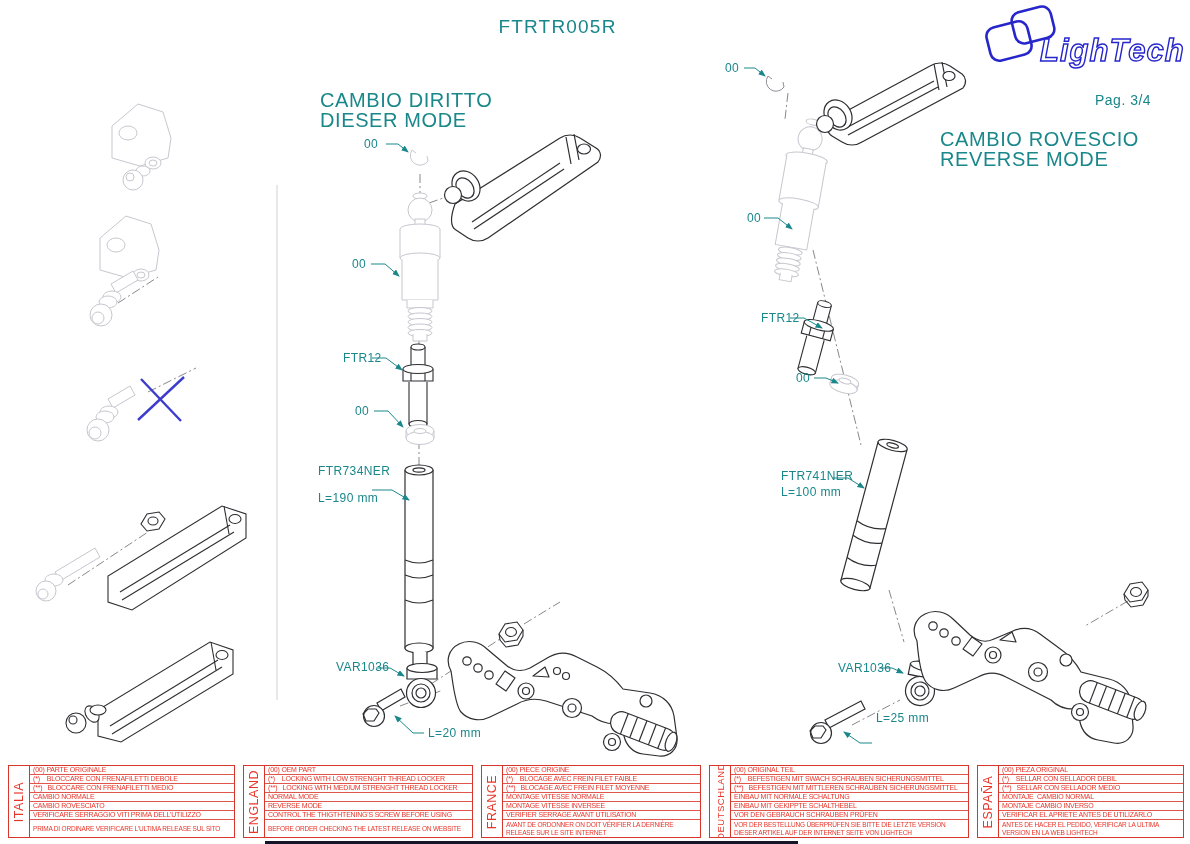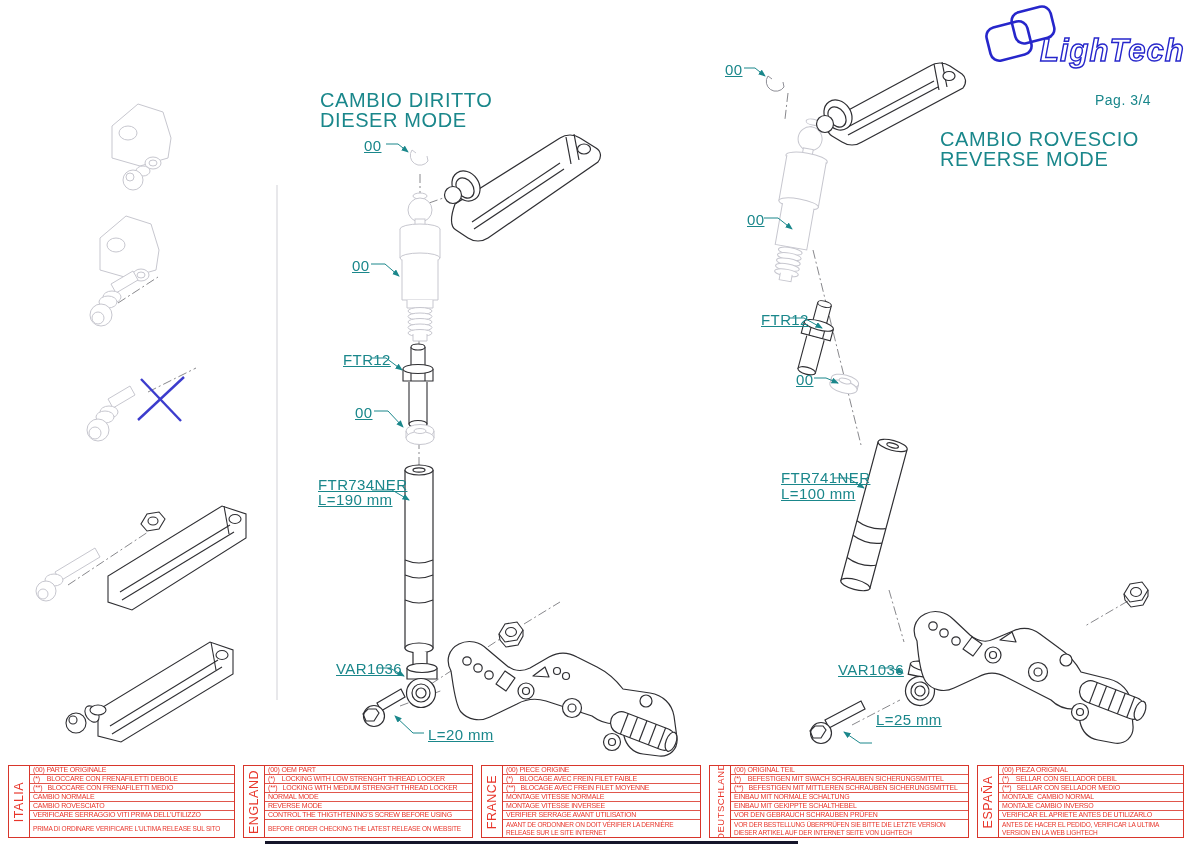--- a/index.html
+++ b/index.html
@@ -1,19 +1,19 @@
 <!DOCTYPE html>
 <html><head>
 <meta charset="utf-8">
 <style>
   html,body{margin:0;padding:0;background:#fff;}
   .page{position:relative;width:1190px;height:844px;background:#ffffff;overflow:hidden;
         font-family:"Liberation Sans",sans-serif;}
   .art{position:absolute;left:0;top:0;}
-  .cadlabel{position:absolute;color:#1a878b;font-size:15px;letter-spacing:.4px;white-space:nowrap;text-decoration:underline;}
+  .cadlabel{position:absolute;color:#1a878b;font-size:12px;letter-spacing:.4px;white-space:nowrap;}
   .cadtitle{position:absolute;color:#1a878b;font-size:20px;letter-spacing:.6px;line-height:20px;white-space:nowrap;}
   .maintitle{position:absolute;left:455px;width:205px;text-align:center;color:#1a878b;
              font-size:19px;letter-spacing:1.2px;white-space:nowrap;}
   .pagnum{position:absolute;left:1095px;top:92px;width:88px;text-align:left;color:#1a878b;
           font-size:14px;letter-spacing:.5px;}
   
   .lang-table{position:absolute;left:8px;top:765px;display:flex;gap:8px;}
   .lang-block{border:1px solid #d8362b;height:73px;box-sizing:border-box;display:flex;background:#fff;}
   .lang-name{width:20px;border-right:1px solid #d8362b;display:flex;align-items:center;justify-content:center;overflow:hidden;}
   .lang-name span{transform:rotate(-90deg);white-space:nowrap;font-size:12.5px;color:#e8352a;letter-spacing:.5px;}
@@ -351,32 +351,33 @@
       <path d="M872,743 L860,743 L844,732"></path>
     </g>
 
     <g>
       <rect x="988" y="24" width="42" height="34" rx="9" fill="none" stroke="#2626cb" stroke-width="2.6" transform="rotate(-14 1009 41)"></rect>
       <rect x="1013" y="9" width="40" height="32" rx="9" fill="none" stroke="#2626cb" stroke-width="2.6" transform="rotate(-14 1033 25)"></rect>
       <text x="1040" y="61" font-family="Liberation Sans, sans-serif" font-size="31" font-style="italic" font-weight="bold" letter-spacing="1" fill="#ffffff" stroke="#2626cb" stroke-width="1.4">LighTech</text>
     </g>
   </svg>
 
+  <div class="maintitle" style="top:16px">FTRTR005R</div>
   <div class="pagnum">Pag. 3/4</div>
 
   <div class="cadtitle" style="left:320px;top:90px">CAMBIO DIRITTO</div>
   <div class="cadtitle" style="left:320px;top:110px">DIESER MODE</div>
   <div class="cadtitle" style="left:940px;top:129px">CAMBIO ROVESCIO</div>
   <div class="cadtitle" style="left:940px;top:149px">REVERSE MODE</div>
 
   <div class="cadlabel" style="left:364px;top:137px">00</div>
   <div class="cadlabel" style="left:352px;top:257px">00</div>
   <div class="cadlabel" style="left:343px;top:351px">FTR12</div>
   <div class="cadlabel" style="left:355px;top:404px">00</div>
-  <div class="cadlabel" style="left:318px;top:476px">FTR734NER</div>
+  <div class="cadlabel" style="left:318px;top:464px">FTR734NER</div>
   <div class="cadlabel" style="left:318px;top:491px">L=190 mm</div>
   <div class="cadlabel" style="left:336px;top:660px">VAR1036</div>
   <div class="cadlabel" style="left:428px;top:726px">L=20 mm</div>
 
   <div class="cadlabel" style="left:725px;top:61px">00</div>
   <div class="cadlabel" style="left:747px;top:211px">00</div>
   <div class="cadlabel" style="left:761px;top:311px">FTR12</div>
   <div class="cadlabel" style="left:796px;top:371px">00</div>
   <div class="cadlabel" style="left:781px;top:469px">FTR741NER</div>
   <div class="cadlabel" style="left:781px;top:485px">L=100 mm</div>

